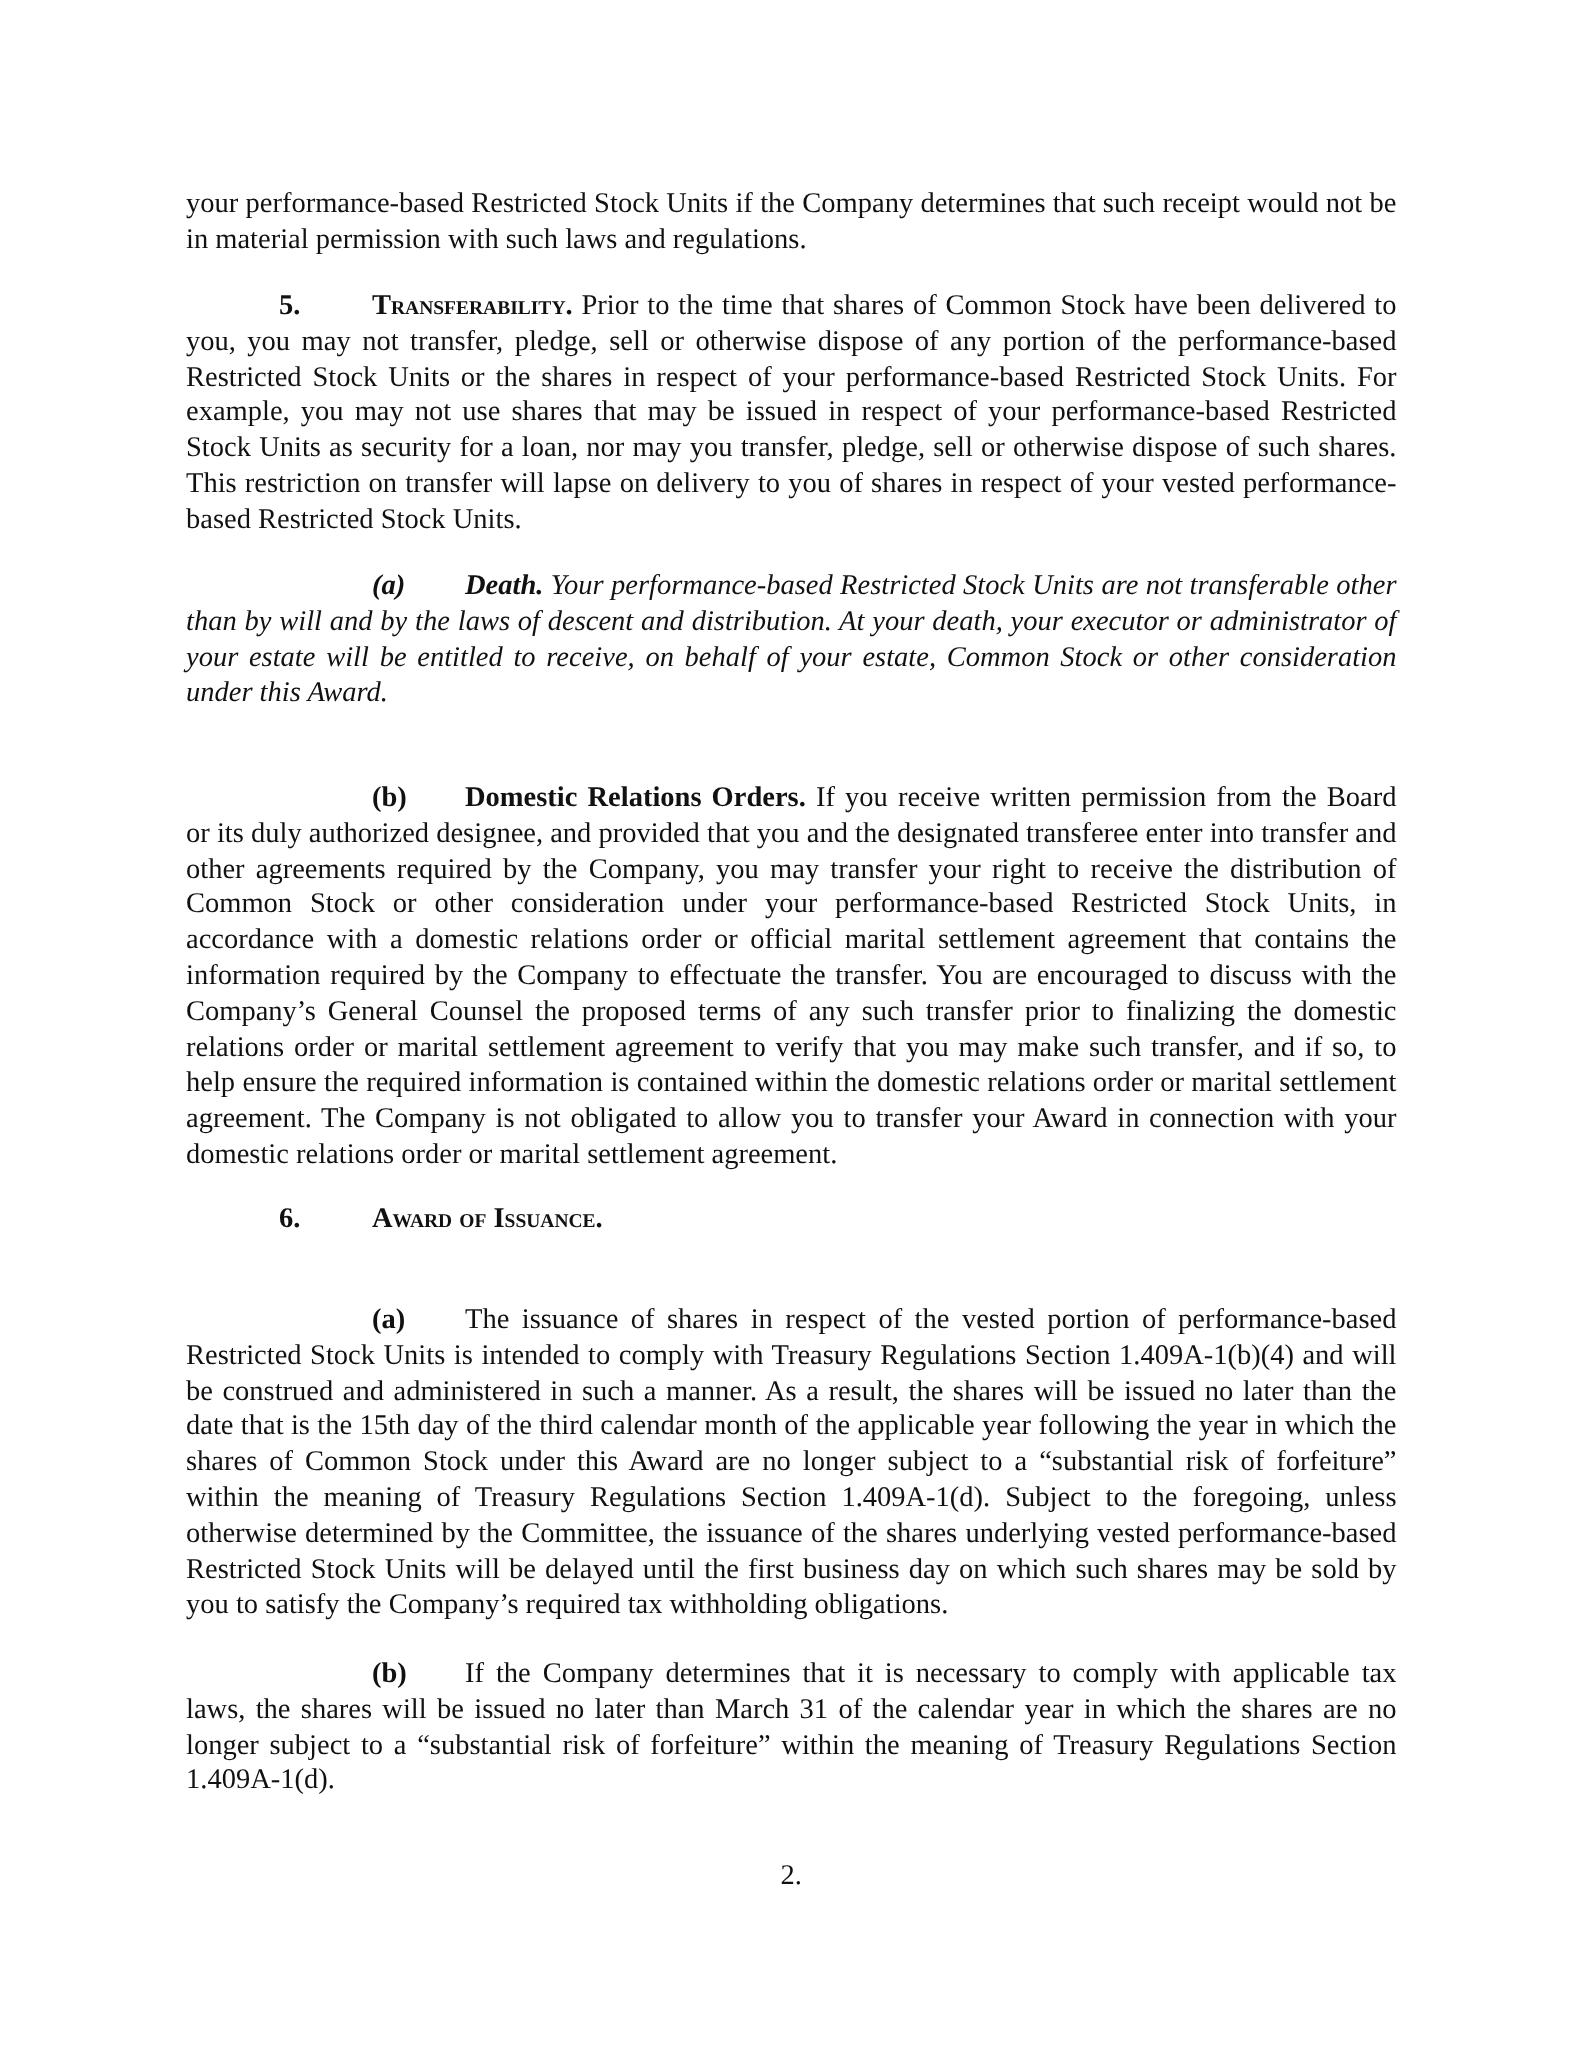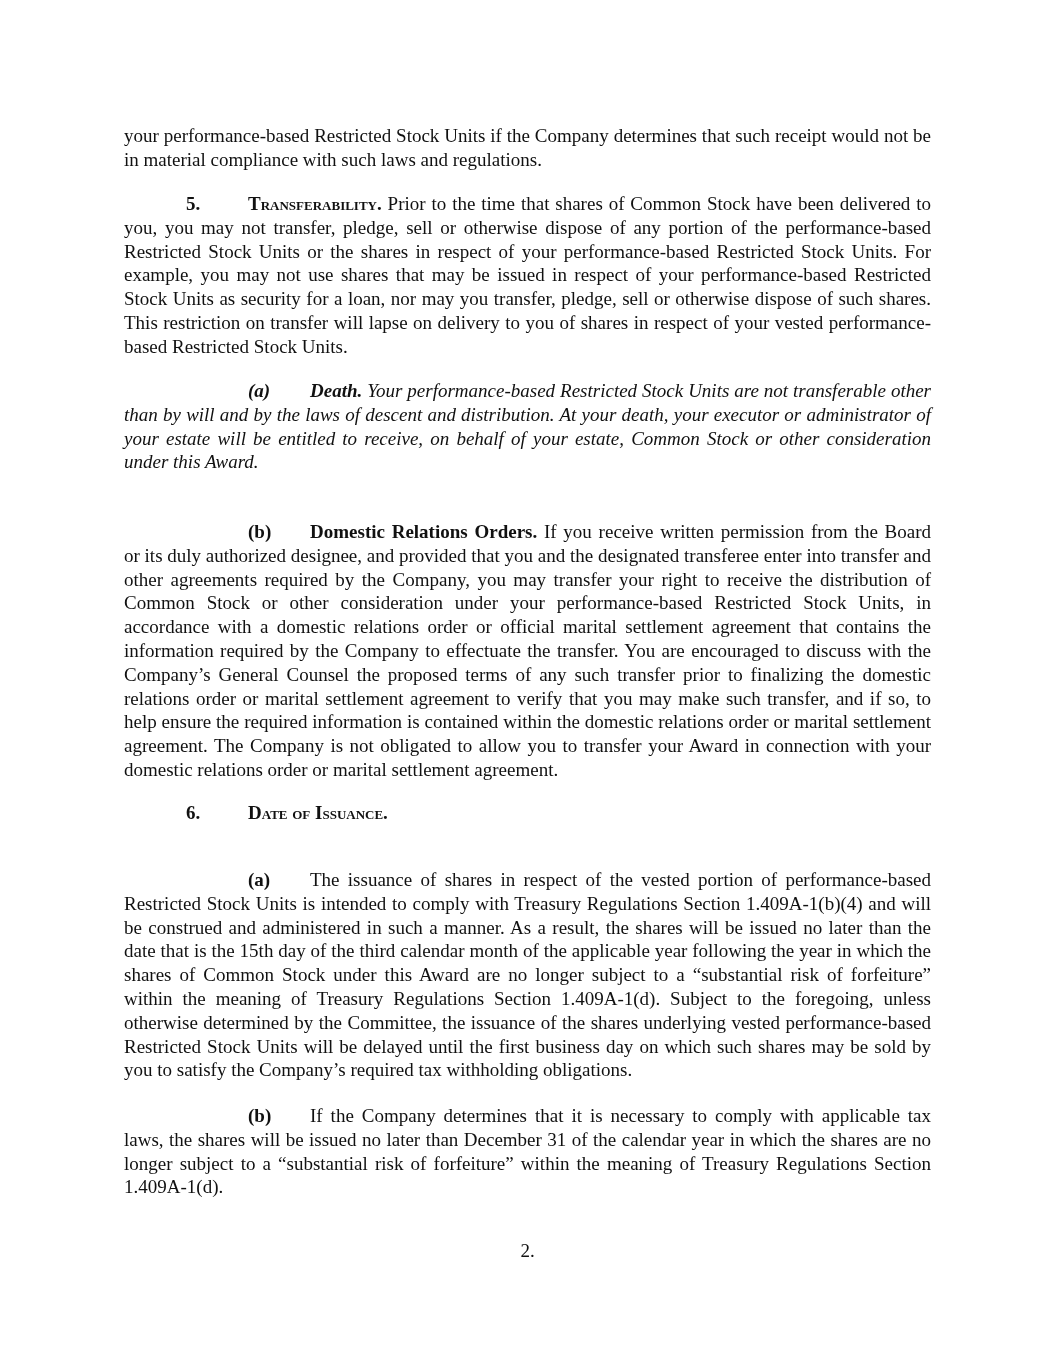--- a/index.html
+++ b/index.html
@@ -21,42 +21,42 @@
     position:absolute; left:0; width:1055px; text-align:center;
     font-family:"Liberation Serif","DejaVu Serif",serif; font-size:19px; color:#111;
   }
 </style>
 </head>
 <body>
 
 <div class="page">
 
   <p class="para" style="top:124px;">
-    <span>your performance-based Restricted Stock Units if the Company determines that such receipt would not be in material compliance with such laws and regulations.</span>
+    <span>your performance-based Restricted Stock Units if the Company determines that such receipt would not be in material permission with such laws and regulations.</span>
   </p>
 
   <p class="para" style="top:192px;">
     <span class="ind1"></span><span class="num">5.</span><span class="sc">Transferability.</span><span> Prior to the time that shares of Common Stock have been delivered to you, you may not transfer, pledge, sell or otherwise dispose of any portion of the performance-based Restricted Stock Units or the shares in respect of your performance-based Restricted Stock Units. For example, you may not use shares that may be issued in respect of your performance-based Restricted Stock Units as security for a loan, nor may you transfer, pledge, sell or otherwise dispose of such shares. This restriction on transfer will lapse on delivery to you of shares in respect of your vested performance-based Restricted Stock Units.</span>
   </p>
 
   <p class="para" style="top:379px;font-style:italic;">
     <span class="ind2"></span><span class="sub">(a)</span><span class="b">Death.</span><span> Your performance-based Restricted Stock Units are not transferable other than by will and by the laws of descent and distribution.  At your death, your executor or administrator of your estate will be entitled to receive, on behalf of your estate, Common Stock or other consideration under this Award.</span>
   </p>
 
   <p class="para" style="top:520px;">
     <span class="ind2"></span><span class="sub">(b)</span><span class="b">Domestic Relations Orders.</span><span> If you receive written permission from the Board or its duly authorized designee, and provided that you and the designated transferee enter into transfer and other agreements required by the Company, you may transfer your right to receive the distribution of Common Stock or other consideration under your performance-based Restricted Stock Units, in accordance with a domestic relations order or official marital settlement agreement that contains the information required by the Company to effectuate the transfer. You are encouraged to discuss with the Company’s General Counsel the proposed terms of any such transfer prior to finalizing the domestic relations order or marital settlement agreement to verify that you may make such transfer, and if so, to help ensure the required information is contained within the domestic relations order or marital settlement agreement. The Company is not obligated to allow you to transfer your Award in connection with your domestic relations order or marital settlement agreement.</span>
   </p>
 
   <p class="para" style="top:801px;">
-    <span class="ind1"></span><span class="num">6.</span><span class="sc">Date of Issuance.</span>
+    <span class="ind1"></span><span class="num">6.</span><span class="sc">Award of Issuance.</span>
   </p>
 
   <p class="para" style="top:868px;">
     <span class="ind2"></span><span class="sub">(a)</span><span>The issuance of shares in respect of the vested portion of performance-based Restricted Stock Units is intended to comply with Treasury Regulations Section 1.409A-1(b)(4) and will be construed and administered in such a manner.  As a result, the shares will be issued no later than the date that is the 15th day of the third calendar month of the applicable year following the year in which the shares of Common Stock under this Award are no longer subject to a “substantial risk of forfeiture” within the meaning of Treasury Regulations Section 1.409A-1(d).  Subject to the foregoing, unless otherwise determined by the Committee, the issuance of the shares underlying vested performance-based Restricted Stock Units will be delayed until the first business day on which such shares may be sold by you to satisfy the Company’s required tax withholding obligations.</span>
   </p>
 
   <p class="para" style="top:1104px;">
-    <span class="ind2"></span><span class="sub">(b)</span><span>If the Company determines that it is necessary to comply with applicable tax laws, the shares will be issued no later than December 31 of the calendar year in which the shares are no longer subject to a “substantial risk of forfeiture” within the meaning of Treasury Regulations Section 1.409A-1(d).</span>
+    <span class="ind2"></span><span class="sub">(b)</span><span>If the Company determines that it is necessary to comply with applicable tax laws, the shares will be issued no later than March 31 of the calendar year in which the shares are no longer subject to a “substantial risk of forfeiture” within the meaning of Treasury Regulations Section 1.409A-1(d).</span>
   </p>
 
   <div class="pnum" style="top:1240px;">2.</div>
 
 </div>
 
 </body></html>

